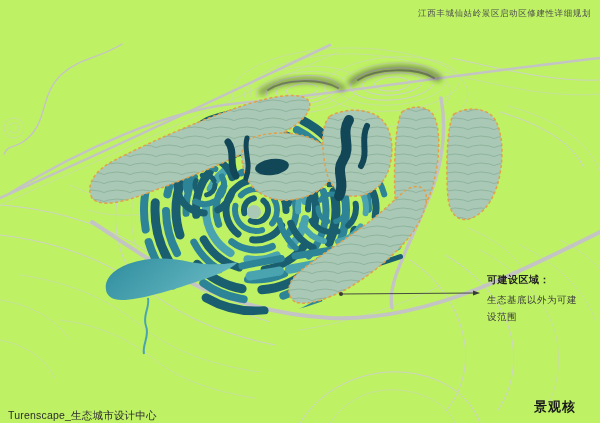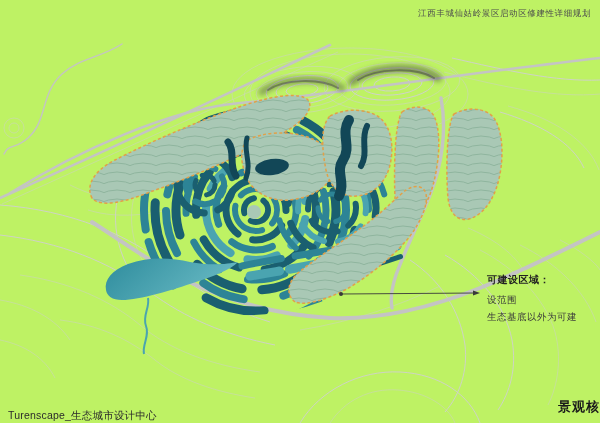--- a/index.html
+++ b/index.html
@@ -7,21 +7,21 @@
         font-family:"Liberation Sans","DejaVu Sans",sans-serif;}
   .map-svg{position:absolute;left:0;top:0;}
 
   
   .sheet-title{position:absolute;top:8px;right:9px;font-size:8.5px;letter-spacing:0.6px;
                color:#4d4d4d;white-space:nowrap;}
   .callout{position:absolute;left:487px;top:273px;width:112px;color:#3a3a3a;}
   .callout .c-title{font-size:10px;font-weight:bold;color:#222;margin-bottom:4px;letter-spacing:0.5px;}
   .callout .c-line{font-size:9.5px;line-height:17px;letter-spacing:0.5px;}
   .credit{position:absolute;left:8px;bottom:0;font-size:10.5px;color:#2b2b2b;letter-spacing:0.2px;}
-  .sheet-label{position:absolute;right:0;bottom:7px;font-size:13px;font-weight:600;color:#1a1a1a;
+  .sheet-label{position:absolute;right:24px;bottom:7px;font-size:13px;font-weight:600;color:#1a1a1a;
                letter-spacing:1px;}
 
   
   .ct{fill:none;stroke:var(--contour,#cfcfcf);stroke-width:0.9;}
   .ctf{fill:none;stroke:var(--contour,#cfcfcf);stroke-width:0.7;opacity:0.7;}
   .rd{fill:none;stroke:var(--road,#c4c4c4);stroke-linecap:round;}
   .eco{fill:var(--eco,#a9c8b5);}
   .ecoline{fill:none;stroke:var(--eco-line,#8bb29b);stroke-width:0.9;fill:none;}
   .ecoborder{fill:none;stroke:var(--border-orange,#e2a048);stroke-width:1.5;stroke-dasharray:3 2.4;}
   .wd{stroke:var(--water-dark,#1a5f70);}
@@ -198,19 +198,19 @@
       <circle class="leadfill" cx="341" cy="294" r="2"></circle>
       <path class="leader" d="M 341,294 L 476,293"></path>
       <path class="leadfill" d="M 473,290.5 L 480,293 L 473,295.5 Z"></path>
     </g>
   </svg>
 
   <div class="sheet-title">江西丰城仙姑岭景区启动区修建性详细规划</div>
 
   <div class="callout">
     <div class="c-title">可建设区域：</div>
+    <div class="c-line">生态基底以外为可建</div>
     <div class="c-line">设范围</div>
-    <div class="c-line">生态基底以外为可建</div>
   </div>
 
   <div class="credit">Turenscape_生态城市设计中心</div>
   <div class="sheet-label">景观核</div>
 </div>
 
 </body></html>

